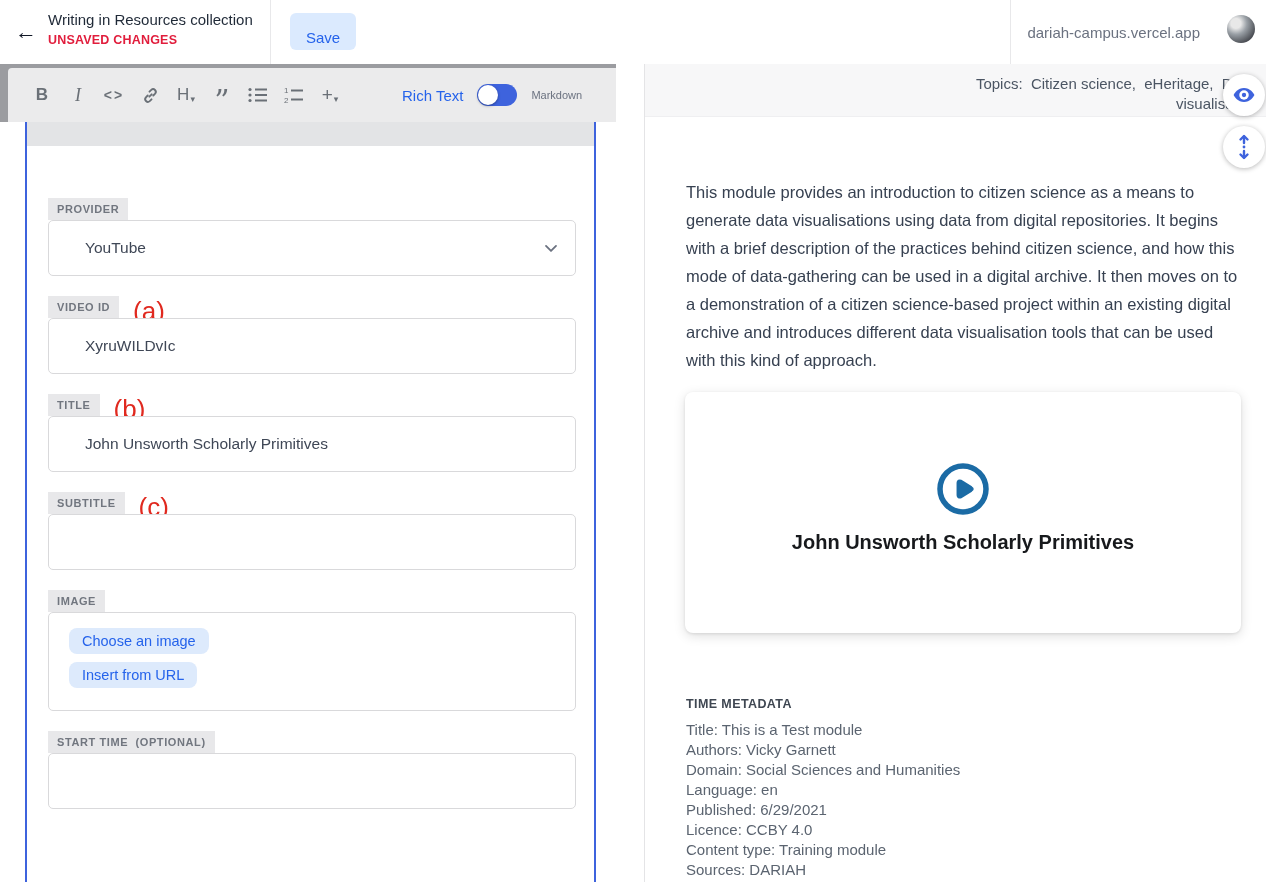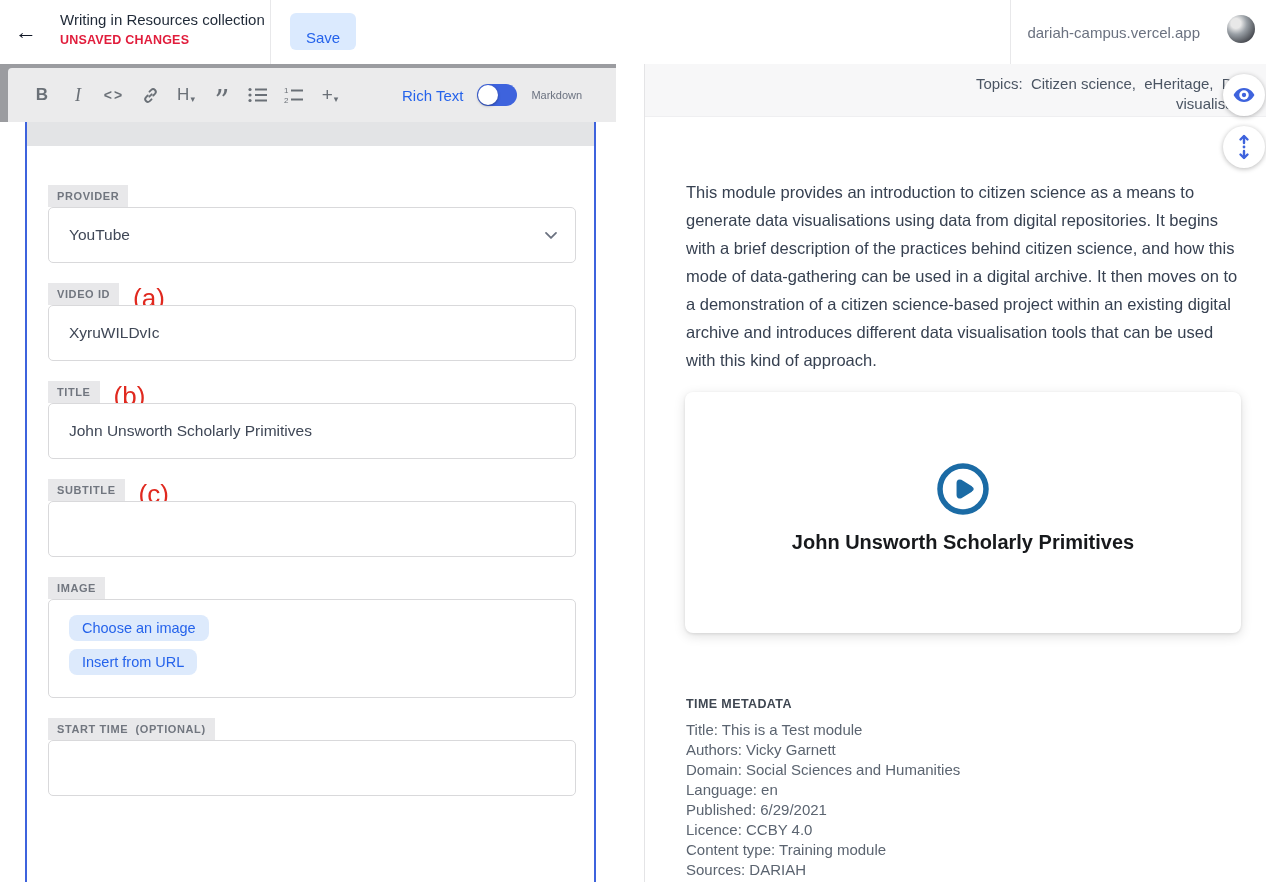--- a/index.html
+++ b/index.html
@@ -5,21 +5,21 @@
   * { margin:0; padding:0; box-sizing:border-box; }
   html,body { background:#fff; }
   .app {
     position:relative; width:1266px; height:882px; overflow:hidden;
     font-family:"Liberation Sans", sans-serif; background:#fff; color:#374151;
   }
   
   .header { position:absolute; left:0; top:0; width:1266px; height:64px; background:#fff; }
   .back-btn { position:absolute; left:12px; top:18px; width:28px; height:28px; border:none; background:none;
               font-size:22px; color:#111827; cursor:pointer; line-height:28px; }
-  .hdr-titles { position:absolute; left:60px; top:11px; }
+  .hdr-titles { position:absolute; left:48px; top:11px; }
   .hdr-title { font-size:15px; color:#1f2937; }
   .hdr-status { margin-top:5px; font-size:12.5px; font-weight:bold; color:#e11d3c; letter-spacing:.2px; }
   .hdr-div { position:absolute; top:0; width:1px; height:64px; background:#e8e8ea; }
   .save-btn { position:absolute; left:290px; top:13px; height:37px; padding:16px 16px; border:none; border-radius:6px;
               background:#dbeafe; color:#2563eb; font-size:15px; font-family:inherit; cursor:pointer; }
   .site-label { position:absolute; right:66px; top:24px; font-size:15px; color:#6b7280; }
   .avatar { position:absolute; right:11px; top:15px; width:28px; height:28px; border-radius:50%;
             background: radial-gradient(circle at 32% 30%, #e8e8e8 0 18%, #9aa0a6 40%, #4c4f55 75%, #2e3136 100%); }
   
   .left-panel { position:absolute; left:0; top:64px; width:616px; height:818px; background:#fff; }
@@ -39,27 +39,27 @@
   .mode-rich { color:#2563eb; font-size:15px; }
   .mode-md { color:#6b7280; font-size:11px; }
   .toggle { position:relative; width:40px; height:22px; border-radius:11px; background:#3e63dd; margin:0 14px; cursor:pointer; }
   .toggle .knob { position:absolute; left:1px; top:1px; width:20px; height:20px; border-radius:50%; background:#fff;
                   box-shadow:0 1px 3px rgba(0,0,0,.35); }
   .editor-block { position:absolute; left:25px; top:58px; width:571px; height:760px;
                   border-left:2px solid #3e63dd; border-right:2px solid #3e63dd; background:#fff; }
   .block-strip { height:24px; background:#e3e4e6; }
   .fields { padding-left:21px; }
   .field { margin-top:20px; position:relative; }
-  .field.first { margin-top:39px; }
+  .field.first { margin-top:52px; }
   .label-tab { display:inline-block; background:#e8e8ea; color:#71767f; font-size:11px; font-weight:bold;
                letter-spacing:.6px; padding:5px 9px 4px 9px; height:22px; vertical-align:bottom; white-space:pre; }
   .annot { display:inline-block; color:#e0291f; font-size:26px; line-height:22px; margin-left:14px; vertical-align:bottom;
            position:relative; top:4px; }
   .input-box { width:528px; height:56px; border:1px solid #d9d9db; border-radius:5px; background:#fff;
-               font-size:15.5px; color:#3f4756; line-height:54px; padding-left:20px; position:relative; }
+               font-size:15.5px; color:#3f4756; line-height:54px; padding-left:36px; position:relative; }
   .select-chevron { position:absolute; right:14px; top:17px; }
   .image-box { width:528px; height:99px; border:1px solid #d9d9db; border-radius:5px; background:#fff; padding:15px 0 0 20px; }
   .img-btn { display:block; border:none; background:#ddeafc; color:#2563eb; font-size:14.5px; font-family:inherit;
              padding:5px 13px; border-radius:8px; margin-bottom:8px; cursor:pointer; }
   .autoplay-box { width:528px; height:56px; border:1px solid #d9d9db; border-radius:5px; background:#fff;
                   display:flex; align-items:center; padding-left:20px; }
   .toggle-off { position:relative; width:38px; height:22px; border-radius:11px; background:#e3e3e6; cursor:pointer; }
   .toggle-off .knob { position:absolute; left:-1px; top:0; width:22px; height:22px; border-radius:50%; background:#fff;
                       box-shadow:0 1px 4px rgba(0,0,0,.3); }
   

